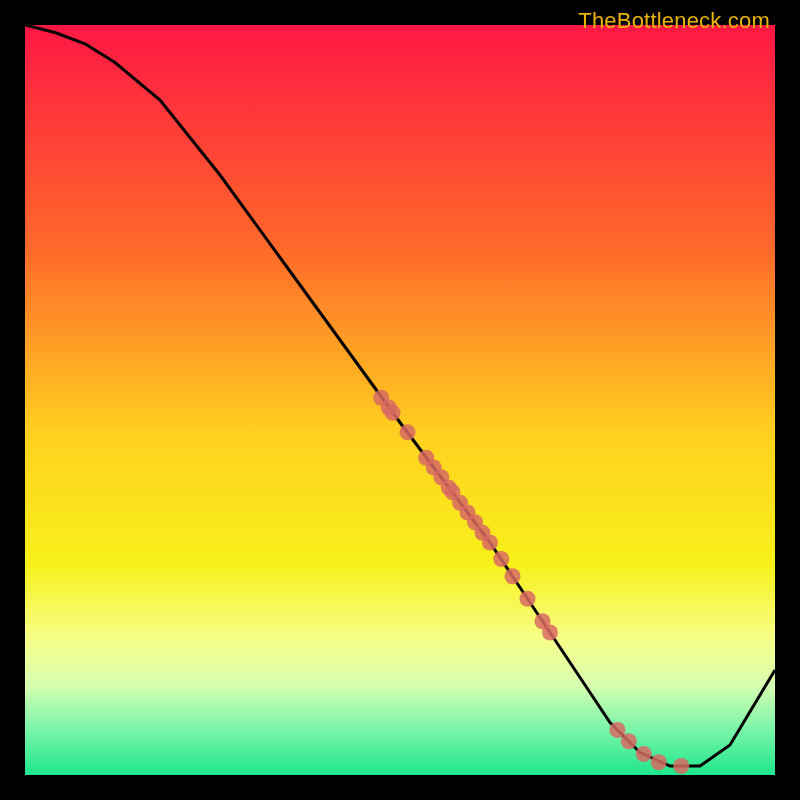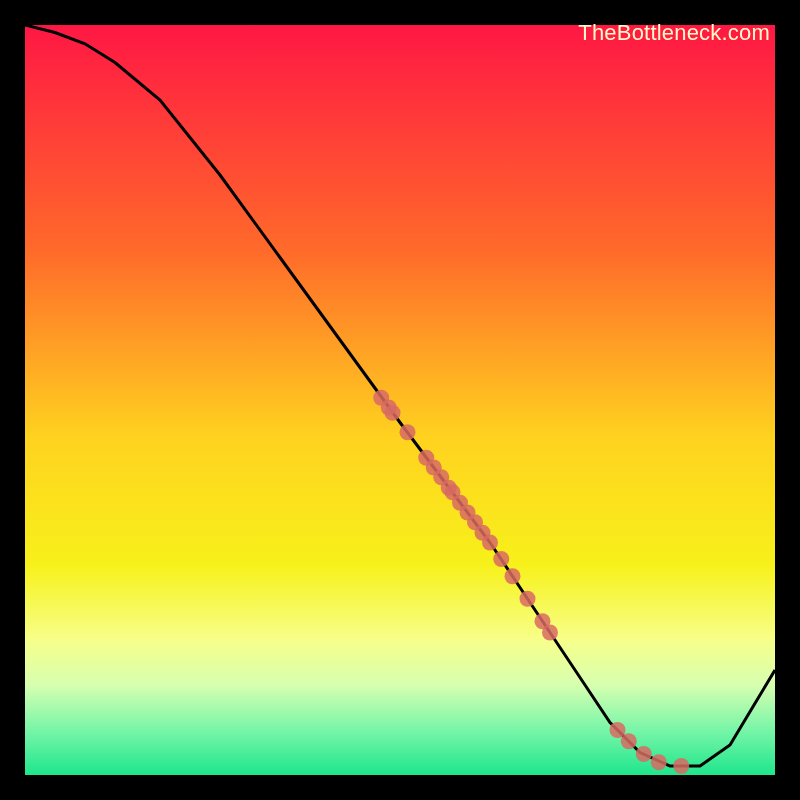--- a/index.html
+++ b/index.html
@@ -21,23 +21,23 @@
   }
   .plot-area {
     position: absolute;
     left: 0;
     top: 0;
     width: 750px;
     height: 750px;
   }
   .watermark {
     position: absolute;
-    top: 20px;
+    top: 8px;
     right: 30px;
-    color: #fef9c3;
+    color: #eab308;
     font-size: 22px;
     font-weight: 500;
     letter-spacing: 0.2px;
     z-index: 5;
   }
   svg {
     display: block;
   }
 </style>
 </head>

